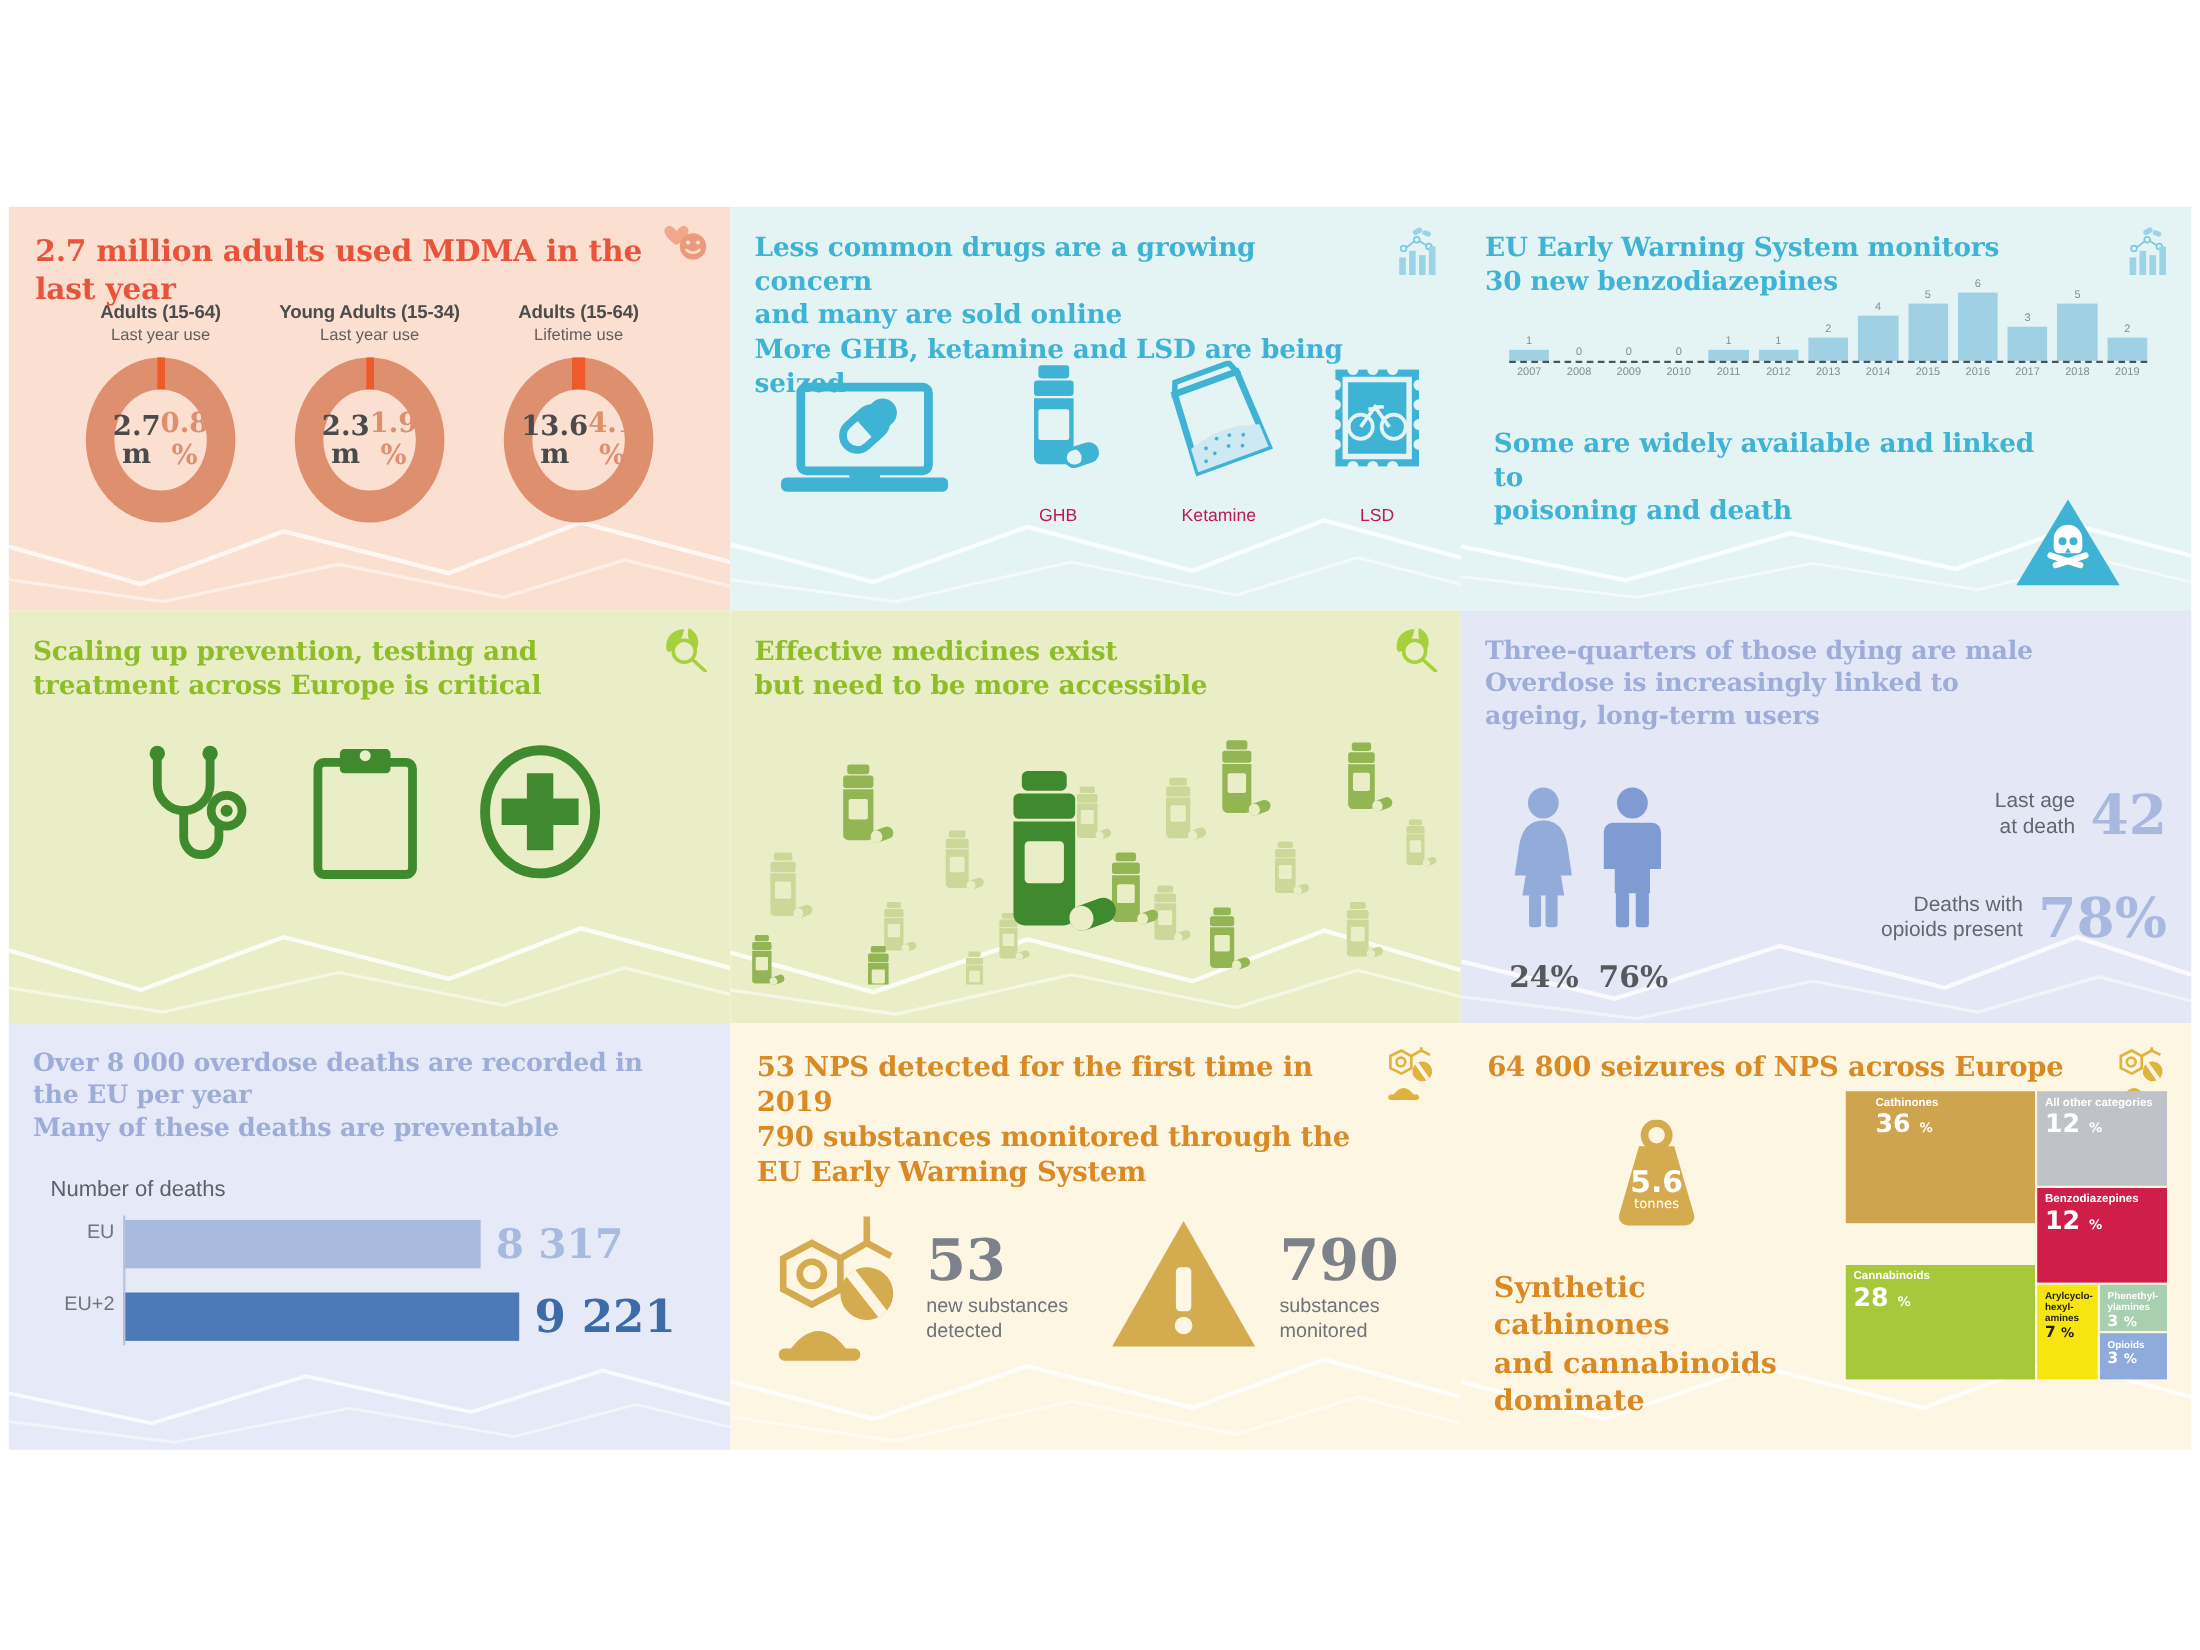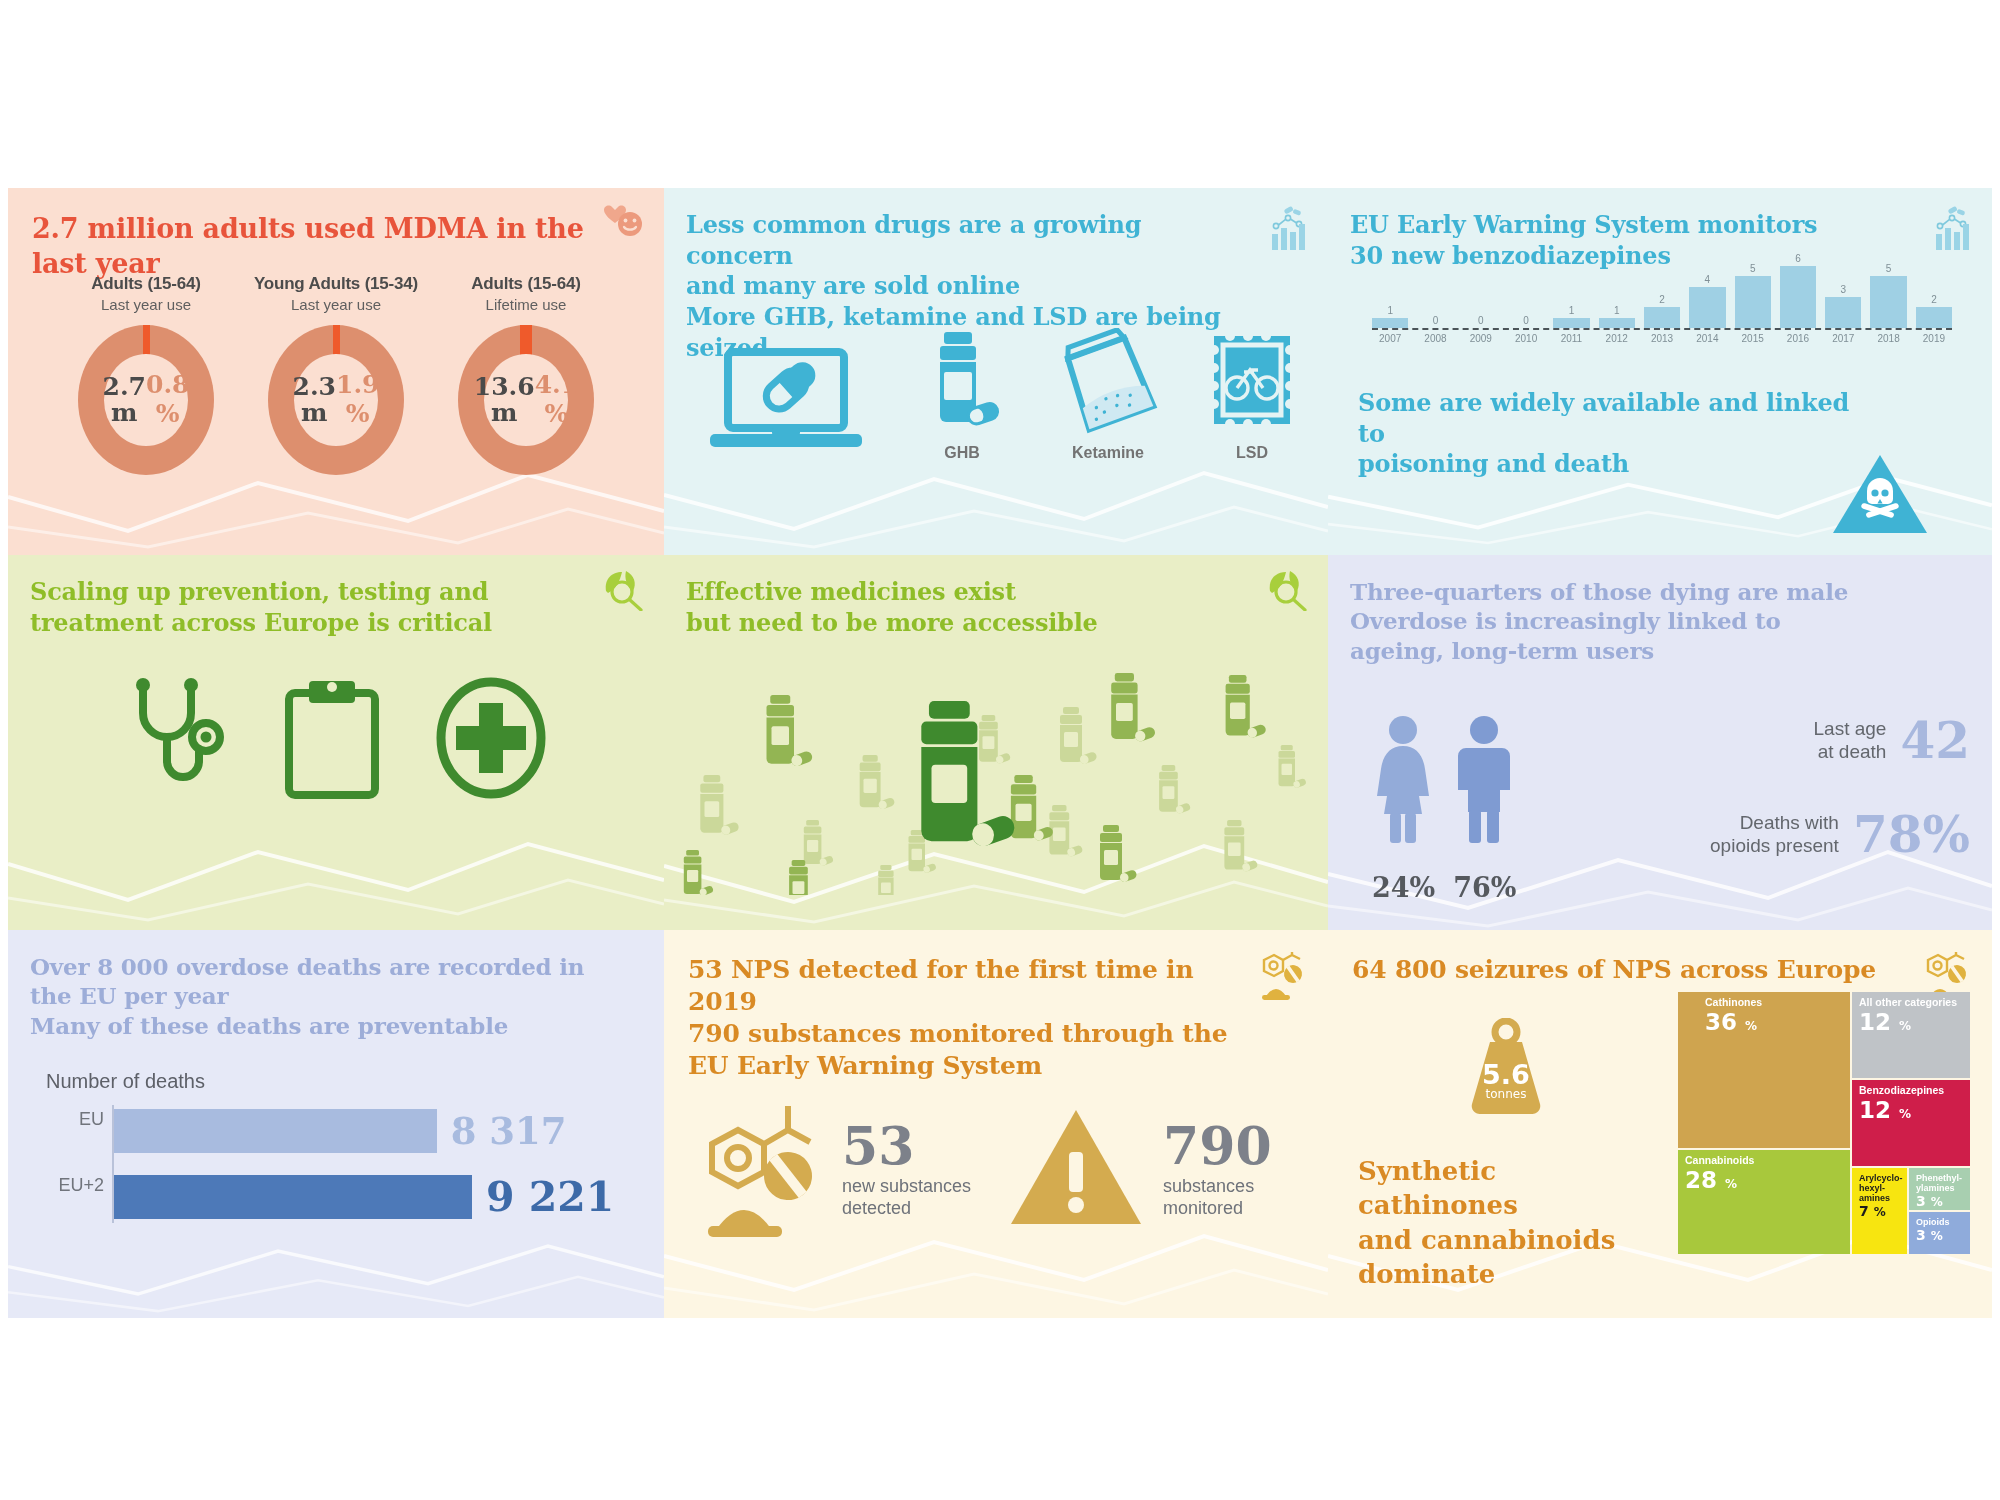--- a/index.html
+++ b/index.html
@@ -75,21 +75,21 @@
     width: 7px; height: 30px; margin-left: -3.5px;
     background: #ef5a2b;
   }
   .donut .tick.wide { width: 12px; margin-left: -6px; }
   .dv1 { font-family: "DejaVu Serif", serif; font-weight: bold; font-size: 25px; color: #4a4a4a; line-height: 1.05; }
   .dv2 { font-family: "DejaVu Serif", serif; font-weight: bold; font-size: 25px; color: #dd8f6e; line-height: 1.15; }
 
   
   .drugrow { position: absolute; left: 22px; top: 140px; width: 630px; display: flex; align-items: flex-end; gap: 10px; }
   .drugitem { text-align: center; }
-  .drugcap { font-size: 16px; color: #737373; margin-top: 6px; font-weight: bold; }
+  .drugcap { font-size: 16px; color: #be185d; margin-top: 22px; }
 
   
   .ewschart { position: absolute; left: 44px; top: 62px; width: 580px; height: 105px; }
   .ewsbars { position: absolute; left: 0; top: 0; width: 100%; height: 78px; display: flex; align-items: flex-end; gap: 9px; }
   .ewscol { flex: 1; display: flex; flex-direction: column; justify-content: flex-end; align-items: center; height: 100%; }
   .ewsval { font-size: 10px; color: #7f8f96; margin-bottom: 2px; }
   .ewsbar { width: 100%; background: #9fd0e4; }
   .ewsaxis { position: absolute; left: 0; top: 78px; width: 100%; border-top: 2.5px dashed #4a5358; }
   .ewsyears { position: absolute; left: 0; top: 83px; width: 100%; display: flex; gap: 9px; }
   .ewsyear { flex: 1; text-align: center; font-size: 10px; color: #7f8f96; }
@@ -741,21 +741,21 @@
       </span>
     </div>
 
     <h3 class="seizsub">
       <span>Synthetic cathinones</span><br>
       <span>and cannabinoids</span><br>
       <span>dominate</span>
     </h3>
 
     <div class="treemap">
-      <div class="tmcell" id="tm-0" style="left: 0px; top: 0px; width: 172px; height: 156px; background: rgb(207, 164, 79); padding-left: 27px;">
+      <div class="tmcell" id="tm-0" style="left: 0px; top: 0px; width: 172px; height: 120px; background: rgb(207, 164, 79); padding-left: 27px;">
             <div class="tmname">Cathinones</div>
             <div class="tmval">36 <small>%</small></div>
           </div>
       <div class="tmcell" id="tm-1" style="left: 0px; top: 158px; width: 172px; height: 104px; background: rgb(168, 200, 60);">
             <div class="tmname">Cannabinoids</div>
             <div class="tmval">28 <small>%</small></div>
           </div>
       <div class="tmcell" id="tm-2" style="left: 174px; top: 0px; width: 118px; height: 86px; background: rgb(191, 195, 199);">
             <div class="tmname">All other categories</div>
             <div class="tmval">12 <small>%</small></div>

